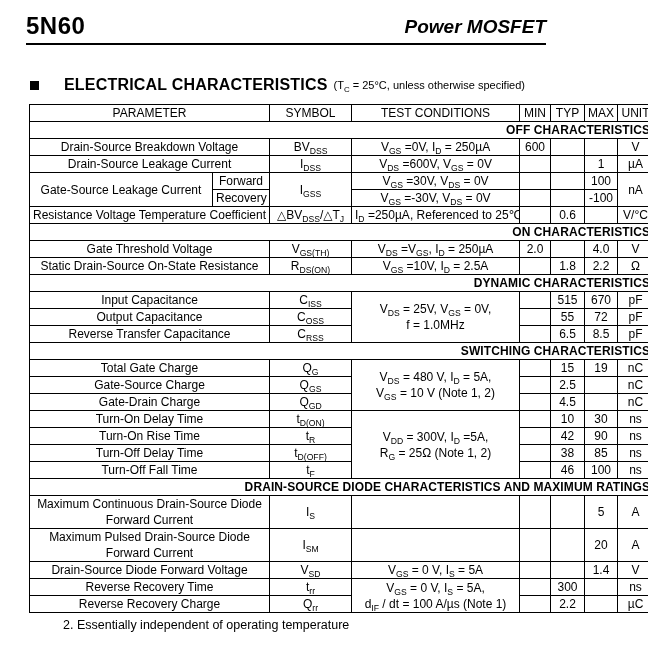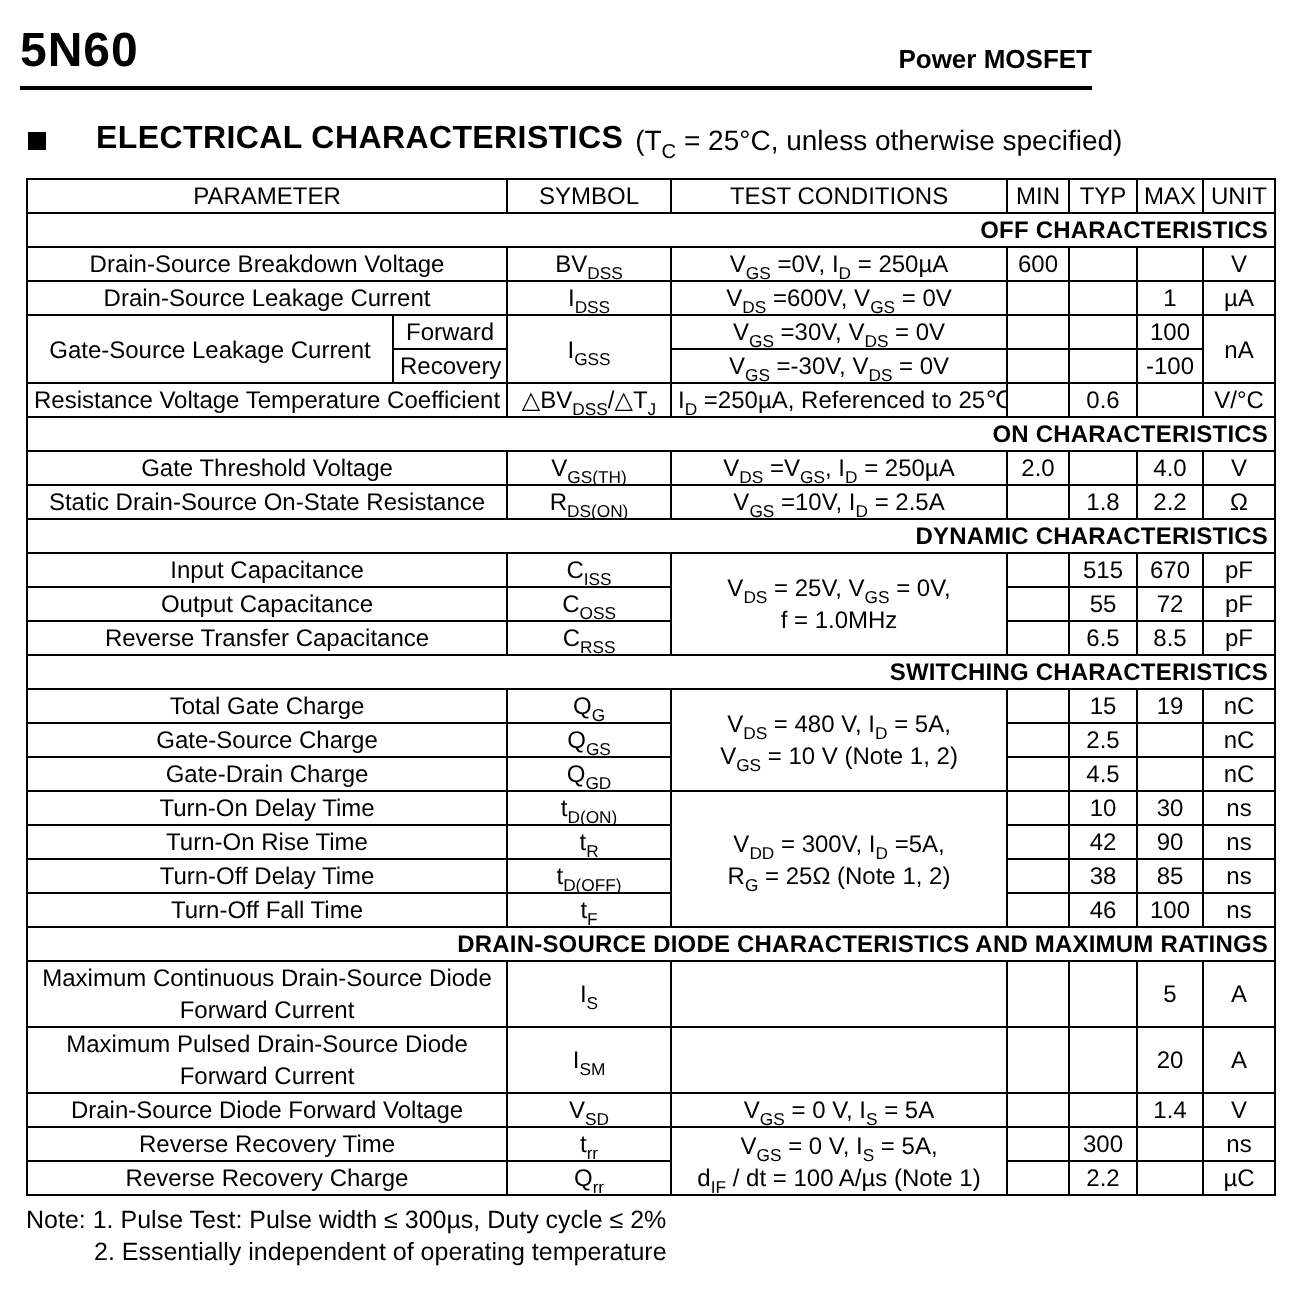--- a/index.html
+++ b/index.html
@@ -2,35 +2,35 @@
 <html><head>
 <meta charset="utf-8">
 <style>
   html,body { margin:0; padding:0; background:#fff; }
   body {
     width:648px; height:655px;
     color:#000;
     font-family:"Liberation Sans","DejaVu Sans",sans-serif;
     -webkit-font-smoothing:antialiased;
   }
-  .page { box-sizing:border-box; width:556px; padding:14px 10px 0 10px; }
+  .page { box-sizing:border-box; width:556px; padding:14px 10px 0 26px; }
 
   
   .hdr-bar {
     display:flex; justify-content:space-between; align-items:flex-end;
     border-bottom:2px solid #000; padding-bottom:5px;
   }
   .part { font-size:24px; font-weight:bold; line-height:1; letter-spacing:0.5px; }
-  .doctype { font-size:13px; font-weight:bold; line-height:1; padding-bottom:2px; }
+  .doctype { font-size:19px; font-weight:bold; font-style:italic; line-height:1; padding-bottom:2px; }
 
   
-  .sec-head { display:flex; align-items:center; margin:16px 0 10px 4px; }
+  .sec-head { display:flex; align-items:center; margin:31px 0 10px 4px; }
   .bullet { width:9px; height:9px; background:#000; margin-right:25px; flex:0 0 auto; }
   .sec-title { font-size:16px; font-weight:bold; letter-spacing:0.2px; margin-right:6px; white-space:nowrap; }
-  .sec-sub { font-size:14px; white-space:nowrap; }
+  .sec-sub { font-size:11px; white-space:nowrap; }
 
   
   table {
     border-collapse:collapse; table-layout:fixed;
     width:624px; margin-left:3px;
   }
   td {
     border:1px solid #000;
     padding:0 3px;
     height:16px;
@@ -288,17 +288,16 @@
           <td class="sym">Q<sub>rr</sub></td>
           <td class="min"></td>
           <td class="typ">2.2</td>
           <td class="max"></td>
           <td class="unit">µC</td>
         </tr>
       </tbody>
   </table>
 
   <div class="notes">
-    <div>Note: 1. Pulse Test: Pulse width ≤ 300µs, Duty cycle ≤ 2%</div>
     <div class="note-indent">2. Essentially independent of operating temperature</div>
   </div>
 
 </div>
 
 </body></html>

